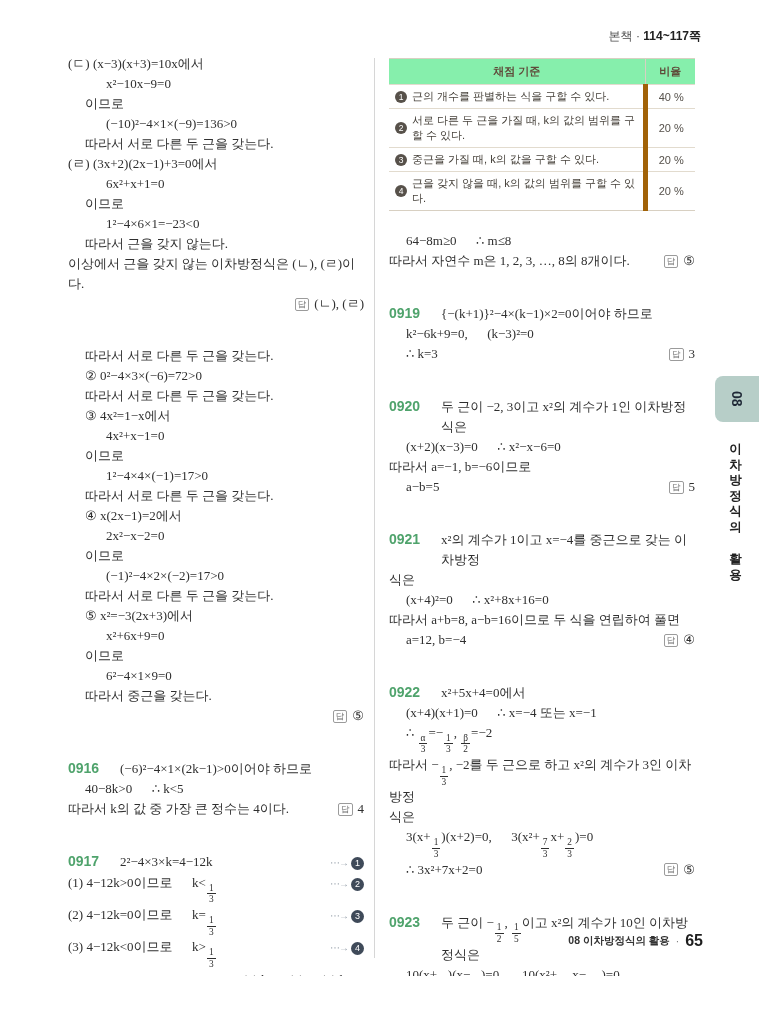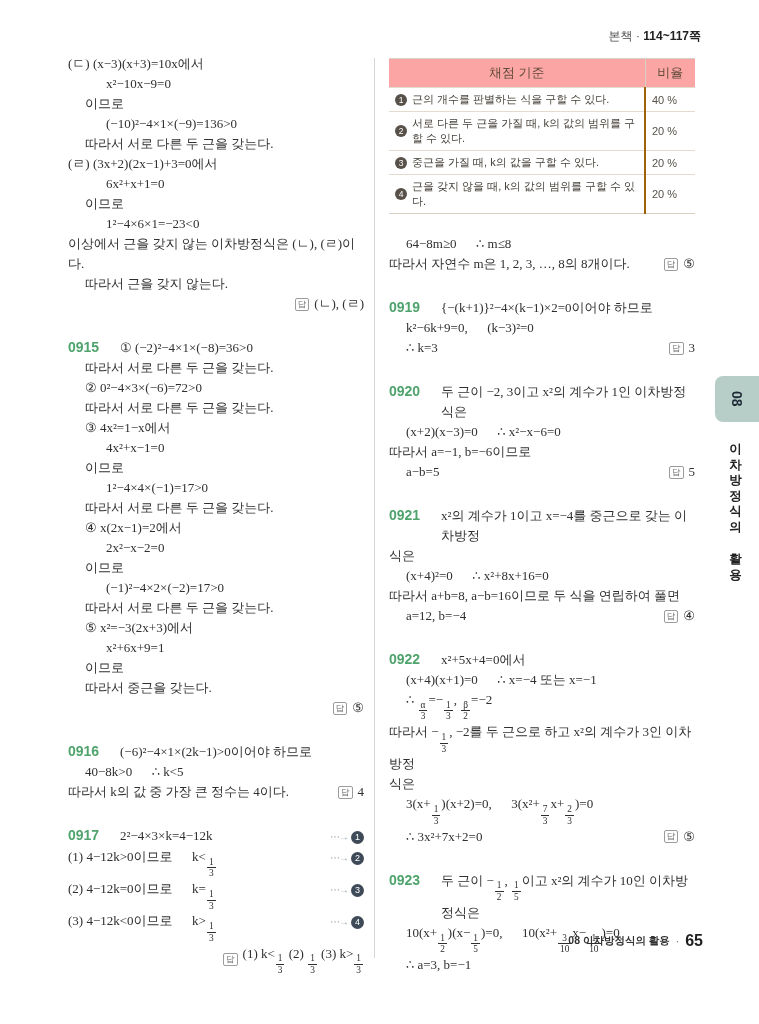--- a/index.html
+++ b/index.html
@@ -11,32 +11,32 @@
   .page-ref .ref-prefix { font-weight: normal; color: #4a4a4a; }
   .page-ref .ref-pages { font-weight: bold; color: #222; }
 
   .columns { display: flex; padding: 54px 12px 0 68px; }
   .col-left { width: 306px; padding-right: 10px; }
   .col-divider { width: 1px; background: #d6d6d6; margin: 4px 0 10px 0; height: 900px; }
   .col-right { flex: 1; padding-left: 14px; padding-right: 52px; }
 
   
   table.grading { width: 100%; border-collapse: collapse; font-family: "Liberation Sans", sans-serif; font-size: 11px; color: #46413a; margin: 4px 0 20px 0; border-top: 1px solid #d8d0c2; border-bottom: 1px solid #d8d0c2; }
-  table.grading th { background: #fca5a5; color: #5f4b3a; font-weight: normal; font-size: 13px; padding: 5px 4px; }
+  table.grading th { background: #86efac; color: #5f4b3a; font-weight: bold; font-size: 11px; padding: 5px 4px; }
   table.grading th.th-pct { border-left: 1px solid #d8d0c2; width: 50px; }
   table.grading td { padding: 4px 6px; border-top: 1px solid #e2dbce; }
-  table.grading td.pct { border-left: 2px solid #a16207; width: 50px; color: #55504a; }
+  table.grading td.pct { border-left: 5px solid #a16207; text-align: center; width: 50px; color: #55504a; }
   .crit-cell { display: flex; align-items: center; gap: 5px; }
 
   .circ { display: inline-flex; align-items: center; justify-content: center; border-radius: 50%; background: #57514a; color: #fff; font-family: "Liberation Sans", sans-serif; flex: 0 0 auto; }
   .tcirc { width: 12px; height: 12px; font-size: 8.5px; }
   .mcirc { width: 13px; height: 13px; font-size: 9px; background: #3f4a59; }
 
   
-  .block { margin-top: 23px; }
+  .block { margin-top: 32px; }
   .block:first-child { margin-top: 0; }
   .line { display: flex; align-items: baseline; font-size: 13px; line-height: 20px; }
   .line-main { white-space: pre-wrap; }
   .ind1 .line-main { padding-left: 17px; }
   .ind2 .line-main { padding-left: 38px; }
   .pid { font-family: "Liberation Sans", sans-serif; font-weight: bold; color: #4fa36c; font-size: 14px; min-width: 42px; margin-right: 10px; flex: 0 0 auto; }
 
   .frac { display: inline-flex; flex-direction: column; align-items: center; vertical-align: -0.4em; font-size: 0.72em; line-height: 1.15; margin: 0 1px; }
   .frac .den { border-top: 1px solid currentColor; padding: 0 2px; }
   .frac .num { padding: 0 2px; }
@@ -92,38 +92,34 @@
           </div>
           <div class="line ind2">
             <span class="line-main">6x²+x+1=0</span>
           </div>
           <div class="line ind1">
             <span class="line-main">이므로</span>
           </div>
           <div class="line ind2">
             <span class="line-main">1²−4×6×1=−23&lt;0</span>
           </div>
+          <div class="line ind1">
+            <span class="line-main">따라서 근을 갖지 않는다.</span>
+          </div>
           <div class="line">
             <span class="line-main">이상에서 근을 갖지 않는 이차방정식은 (ㄴ), (ㄹ)이다.</span>
-          </div>
-          <div class="line ind1">
-            <span class="line-main">따라서 근을 갖지 않는다.</span>
           </div>
           <div class="line ans-line">
             <span class="ans">
               <span class="ans-box">답</span>
               <span class="ans-val">(ㄴ), (ㄹ)</span>
             </span>
           </div>
         </div>
         <div class="block">
-          <div class="line">
-            <span class="pid">0915</span>
-            <span class="line-main">① (−2)²−4×1×(−8)=36&gt;0</span>
-          </div>
           <div class="line ind1">
             <span class="line-main">따라서 서로 다른 두 근을 갖는다.</span>
           </div>
           <div class="line ind1">
             <span class="line-main">② 0²−4×3×(−6)=72&gt;0</span>
           </div>
           <div class="line ind1">
             <span class="line-main">따라서 서로 다른 두 근을 갖는다.</span>
           </div>
           <div class="line ind1">
@@ -153,24 +149,27 @@
           <div class="line ind2">
             <span class="line-main">(−1)²−4×2×(−2)=17&gt;0</span>
           </div>
           <div class="line ind1">
             <span class="line-main">따라서 서로 다른 두 근을 갖는다.</span>
           </div>
           <div class="line ind1">
             <span class="line-main">⑤ x²=−3(2x+3)에서</span>
           </div>
           <div class="line ind2">
-            <span class="line-main">x²+6x+9=1</span>
+            <span class="line-main">x²+6x+9=0</span>
           </div>
           <div class="line ind1">
             <span class="line-main">이므로</span>
+          </div>
+          <div class="line ind2">
+            <span class="line-main">6²−4×1×9=0</span>
           </div>
           <div class="line ind1">
             <span class="line-main">따라서 중근을 갖는다.</span>
           </div>
           <div class="line ans-line">
             <span class="ans">
               <span class="ans-box">답</span>
               <span class="ans-val">⑤</span>
             </span>
           </div>

